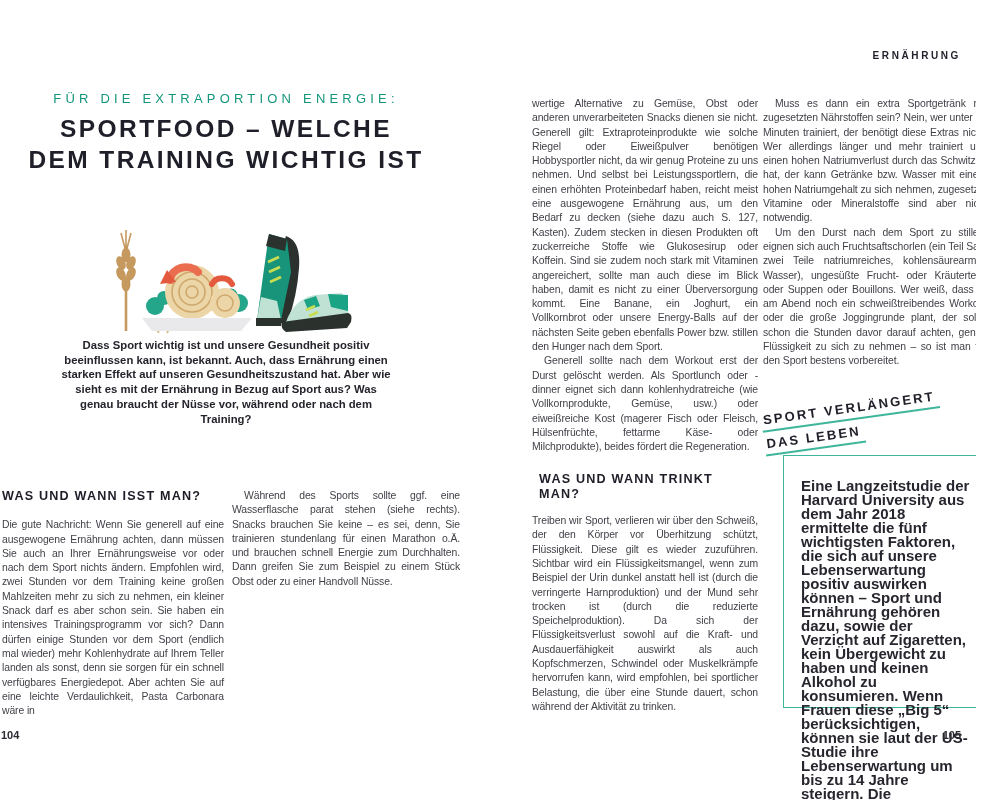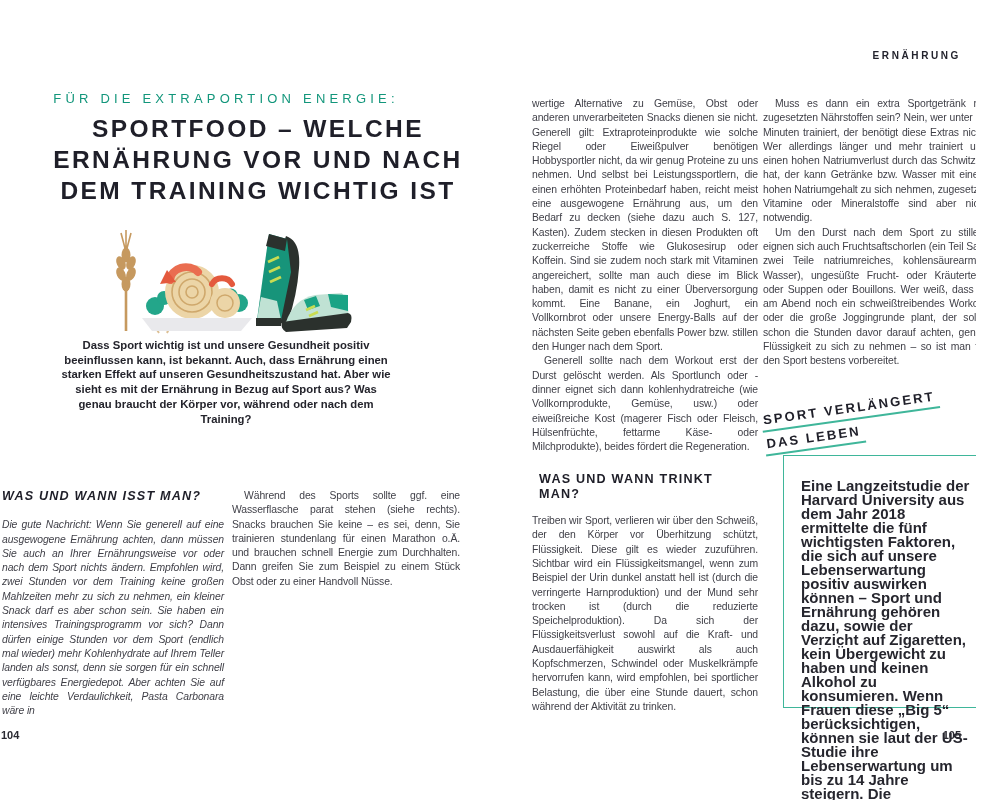--- a/index.html
+++ b/index.html
@@ -11,21 +11,21 @@
     position:absolute; top:50px; right:15px;
     font-size:10px; font-weight:bold; letter-spacing:2.6px; color:#23232d;
   }
   .kicker {
     position:absolute; top:91px; left:0; width:452px; text-align:center;
     font-size:13px; font-weight:normal; letter-spacing:4.2px; color:#12967b;
   }
   .main-title {
     position:absolute; top:113px; left:0; width:452px; text-align:center;
     font-size:24.5px; font-weight:bold; letter-spacing:2.4px;
-    line-height:31px; color:#1f1f29;padding-left:32px;
+    line-height:31px; color:#1f1f29;
   }
   .illustration { position:absolute; top:230px; left:98px; width:260px; height:105px; }
   .intro {
     position:absolute; top:338px; left:58px; width:336px; text-align:center;
     font-size:11.3px; font-weight:bold; line-height:14.7px; color:#24242c;
   }
   .body-col {
     position:absolute; font-size:10.4px; line-height:14.3px; color:#3f3f47;
     text-align:justify; letter-spacing:-0.1px;
   }
@@ -64,21 +64,20 @@
 <body>
 
 <div class="spread">
 
   <div class="running-head">ERNÄHRUNG</div>
 
   <div class="kicker">FÜR DIE EXTRAPORTION ENERGIE:</div>
 
   <div class="main-title">
     <div>SPORTFOOD – WELCHE</div>
-    <div>ERNÄHRUNG VOR UND NACH</div>
     <div>DEM TRAINING WICHTIG IST</div>
   </div>
 
   <div class="illustration">
     <svg width="260" height="105" viewBox="0 0 260 105" xmlns="http://www.w3.org/2000/svg">
 
       <g>
         <path d="M28 22 L23 3 M28 22 L28 0 M28 22 L33 3" stroke="#c6995f" stroke-width="1.6" fill="none"></path>
         <line x1="28" y1="58" x2="28" y2="101" stroke="#c6995f" stroke-width="2.6"></line>
         <ellipse cx="28" cy="25" rx="4.5" ry="7.5" fill="#c6995f"></ellipse>
@@ -116,23 +115,23 @@
         <path d="M12 32 l11 -5 M13 42 l11 -5 M14 52 l11 -5" stroke="#c8dc52" stroke-width="3" fill="none"></path>
         <path d="M30 92 q8 -23 29 -27 l27 -2 q8 11 6 25 l-62 8 z" fill="#c0e2d4"></path>
         <path d="M72 64 l20 1 l0 16 l-17 -4 z" fill="#1aa385"></path>
         <path d="M48 70 l12 -4 l4 10 l-12 4 z" fill="#1aa385"></path>
         <path d="M50 80 l9 -4 M53 86 l9 -4" stroke="#c8dc52" stroke-width="2.6" fill="none"></path>
         <path d="M26 92 l66 -9 q5 1 3 9 l-4 6 l-61 4 q-6 -4 -4 -10 z" fill="#2b312d"></path>
       </g>
     </svg>
   </div>
 
-  <div class="intro">Dass Sport wichtig ist und unsere Gesundheit positiv beeinflussen kann, ist bekannt. Auch, dass Ernährung einen starken Effekt auf unseren Gesundheitszustand hat. Aber wie sieht es mit der Ernährung in Bezug auf Sport aus? Was genau braucht der Körper vor, während oder nach dem Training?</div>
+  <div class="intro">Dass Sport wichtig ist und unsere Gesundheit positiv beeinflussen kann, ist bekannt. Auch, dass Ernährung einen starken Effekt auf unseren Gesundheitszustand hat. Aber wie sieht es mit der Ernährung in Bezug auf Sport aus? Was genau braucht der Nüsse vor, während oder nach dem Training?</div>
 
-  <div class="body-col" style="top:489px; left:2px; width:222px;font-style:italic;">
+  <div class="body-col" style="top:489px; left:2px; width:222px;">
     <h3 class="sec-heading">WAS UND WANN ISST MAN?</h3>
     <p class="col-body-start">Die gute Nachricht: Wenn Sie generell auf eine ausgewogene Ernährung achten, dann müssen Sie auch an Ihrer Ernährungsweise vor oder nach dem Sport nichts ändern. Empfohlen wird, zwei Stunden vor dem Training keine großen Mahlzeiten mehr zu sich zu nehmen, ein kleiner Snack darf es aber schon sein. Sie haben ein intensives Trainingsprogramm vor sich? Dann dürfen einige Stunden vor dem Sport (endlich mal wieder) mehr Kohlenhydrate auf Ihrem Teller landen als sonst, denn sie sorgen für ein schnell verfügbares Energiedepot. Aber achten Sie auf eine leichte Verdaulichkeit, Pasta Carbonara wäre in</p>
   </div>
 
   <div class="body-col" style="top:489px; left:232px; width:228px;">
     <p class="indent">Während des Sports sollte ggf. eine Wasserflasche parat stehen (siehe rechts). Snacks brauchen Sie keine – es sei, denn, Sie trainieren stundenlang für einen Marathon o.Ä. und brauchen schnell Energie zum Durchhalten. Dann greifen Sie zum Beispiel zu einem Stück Obst oder zu einer Handvoll Nüsse.</p>
   </div>
 
   <div class="page-number left">104</div>
 

